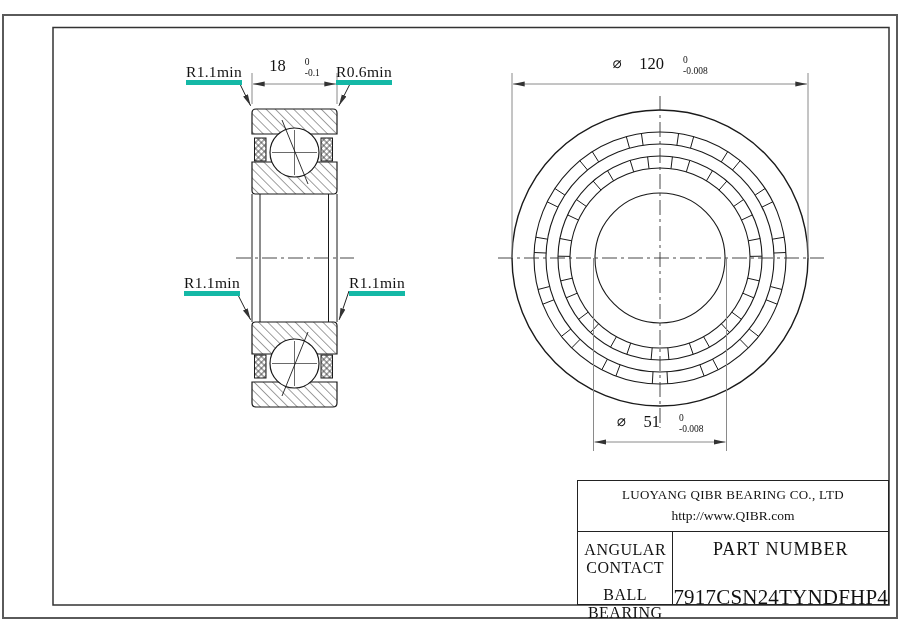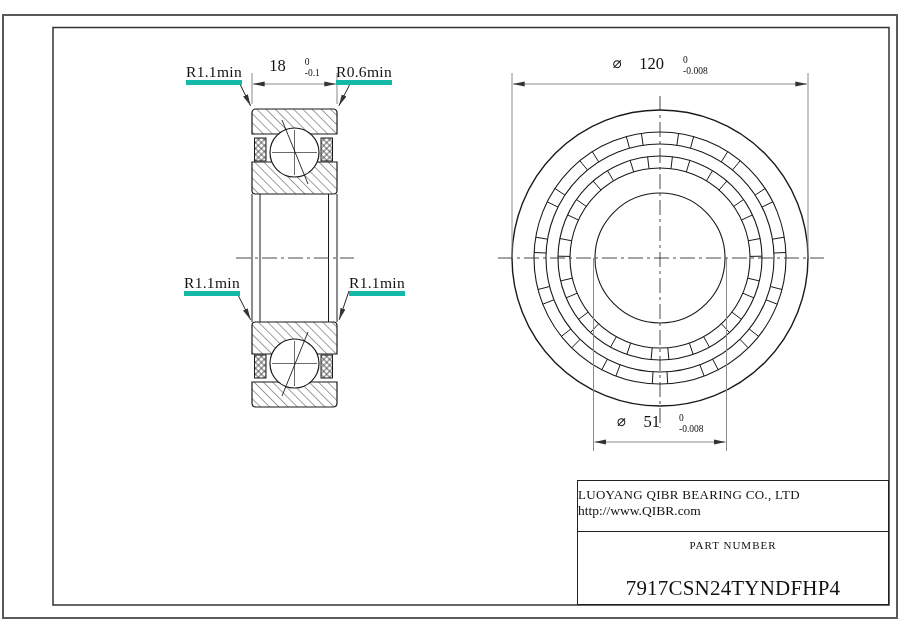--- a/index.html
+++ b/index.html
@@ -18,29 +18,29 @@
   
   #tblock{position:absolute;left:577px;top:480px;width:312px;height:125px;
           border:1.6px solid #222;box-sizing:border-box;background:#fff;}
   #tb-row1{display:flex;height:50px;border-bottom:1.6px solid #222;}
   #tb-logo{width:130px;padding:4px 0 0 8px;box-sizing:border-box;}
   .logo-word{font-family:"DejaVu Sans",sans-serif;font-weight:800;font-size:29px;
              line-height:30px;letter-spacing:0.5px;color:#0c0c0c;}
   .logo-reg{font-family:"DejaVu Sans",sans-serif;font-size:10px;font-weight:700;vertical-align:14px;}
   .logo-sub{font-family:"DejaVu Sans",sans-serif;font-size:8.5px;font-weight:700;
             letter-spacing:3.5px;margin-top:0px;margin-left:2px;color:#0c0c0c;}
-  #tb-co{flex:1;padding-top:6px;}
+  #tb-co{flex:1;text-align:center;padding-top:6px;}
   #tb-co .co-line1{font-size:13px;letter-spacing:0.3px;}
-  #tb-co .co-line2{font-size:13.5px;}
+  #tb-co .co-line2{font-size:13.5px;margin-top:5px;}
   #tb-row2{display:flex;height:73px;}
   #tb-prod{width:163px;box-sizing:border-box;border-right:1.6px solid #222;
            text-align:center;padding-top:9px;font-size:16px;letter-spacing:0.5px;}
   #tb-prod div{margin-bottom:9px;}
   #tb-part{flex:1;text-align:center;padding-top:7px;}
-  #tb-part .pn-label{font-size:11px;letter-spacing:1px;}
+  #tb-part .pn-label{font-size:18px;letter-spacing:1px;}
   #tb-part .pn-value{font-size:21px;letter-spacing:0.2px;margin-top:25px;white-space:nowrap;}
 </style>
 </head>
 <body>
 
 <div id="stage">
 
 <svg width="900" height="636" viewBox="0 0 900 636">
   <defs>
     <pattern id="hatch" width="6.5" height="6.5" patternUnits="userSpaceOnUse" patternTransform="rotate(-45)">
@@ -222,20 +222,24 @@
 </div>
 
 <div id="tblock">
   <div id="tb-row1">
     <div id="tb-co">
       <div class="co-line1">LUOYANG QIBR BEARING CO., LTD</div>
       <div class="co-line2">http://www.QIBR.com</div>
     </div>
   </div>
   <div id="tb-row2">
+    <div id="tb-prod">
+      <div>ANGULAR CONTACT</div>
+      <div>BALL BEARING</div>
+    </div>
     <div id="tb-part">
       <div class="pn-label">PART NUMBER</div>
       <div class="pn-value">7917CSN24TYNDFHP4</div>
     </div>
   </div>
 </div>
 
 </div>
 
 </body></html>

